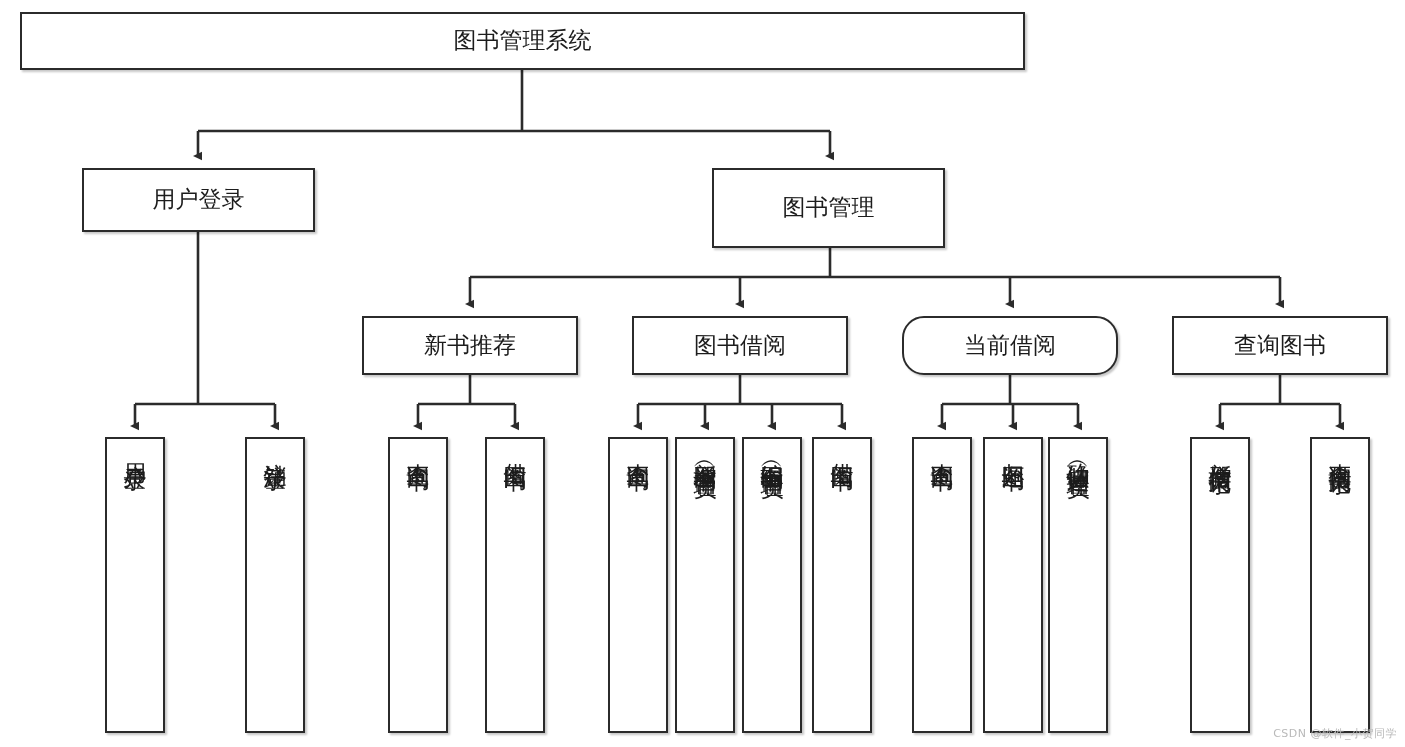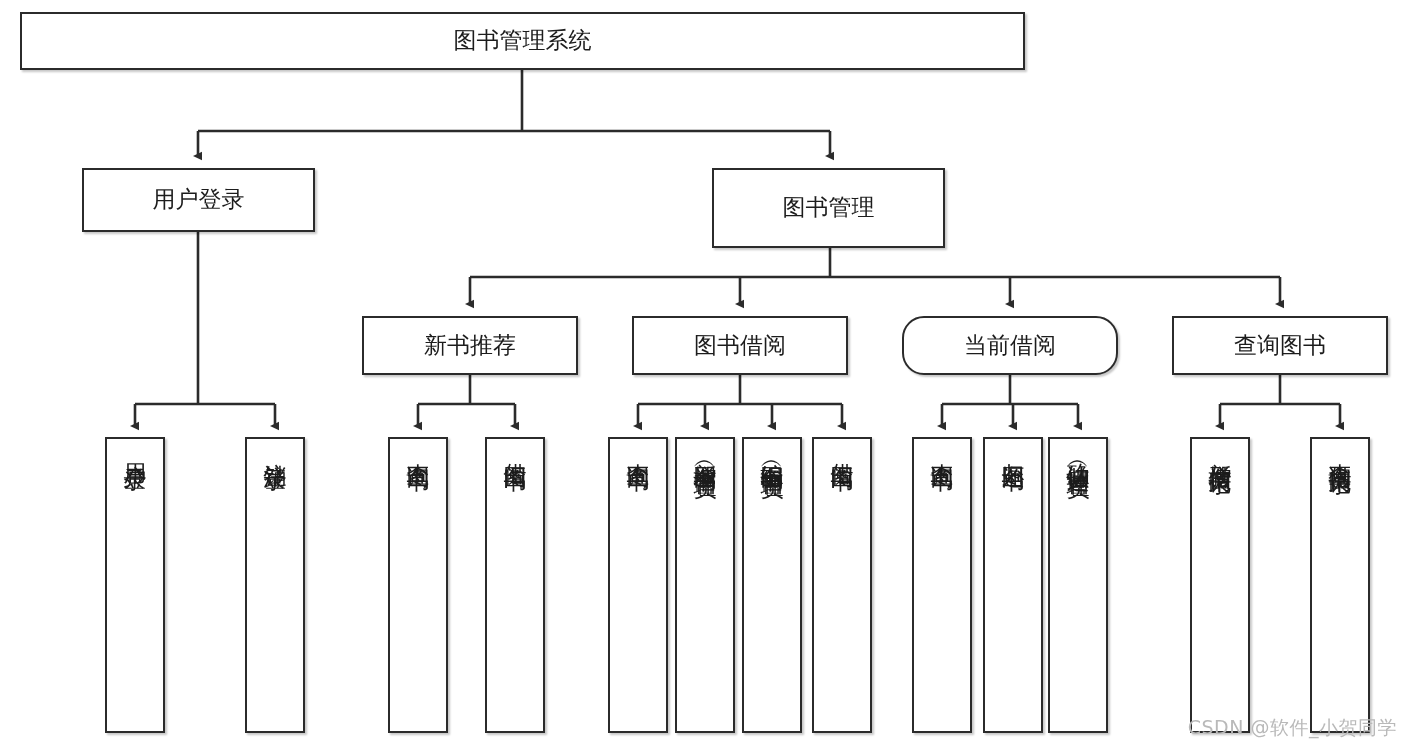--- a/index.html
+++ b/index.html
@@ -55,21 +55,21 @@
     writing-mode: vertical-rl;
     text-orientation: upright;
     font-size: 23px;
     letter-spacing: 2px;
     line-height: 1;
   }
   .watermark {
     position: absolute;
     right: 8px;
     bottom: 6px;
-    font-size: 19px;
+    font-size: 11px;
     color: #b9b9b9;
     letter-spacing: 0.5px;
     white-space: nowrap;
   }
 </style>
 </head>
 <body>
 
 <div id="canvas">
 

